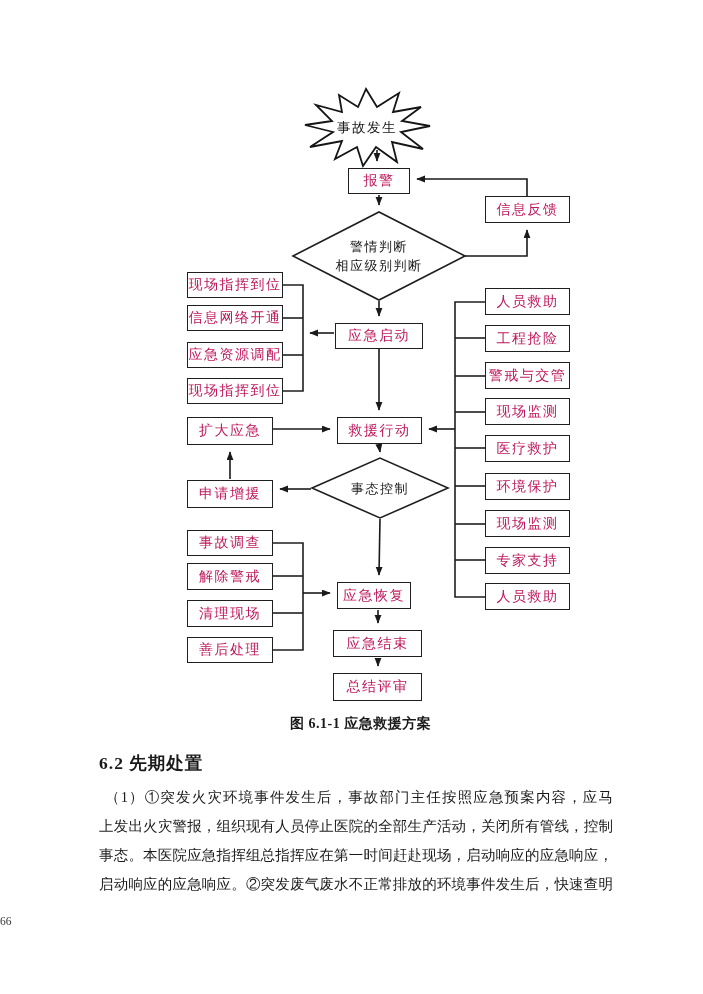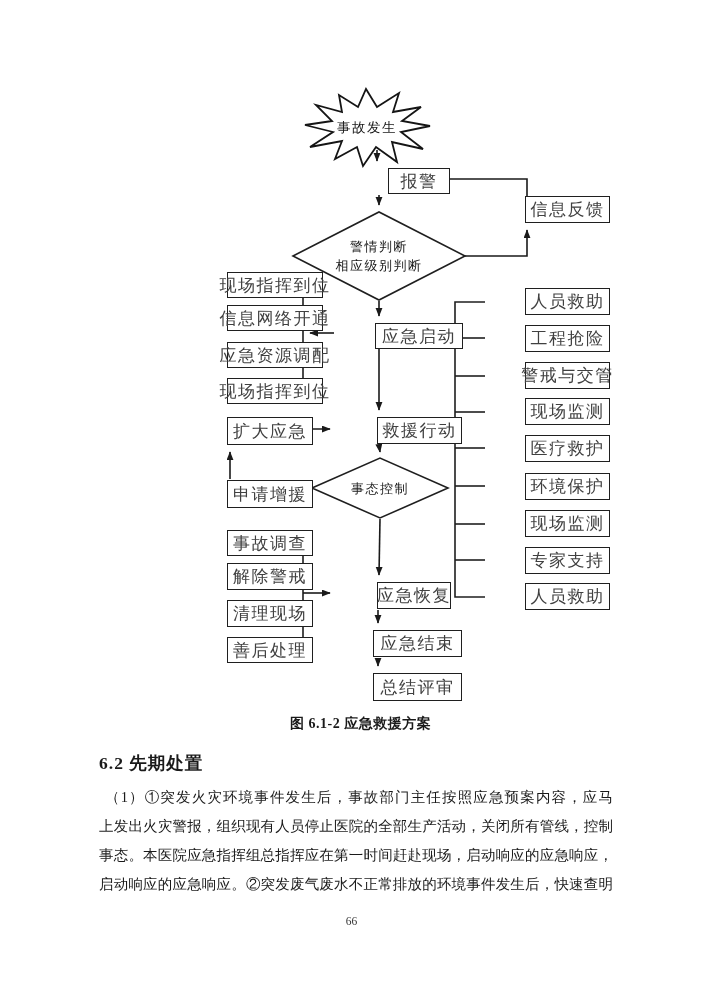--- a/index.html
+++ b/index.html
@@ -5,21 +5,21 @@
   html,body{margin:0;padding:0;background:#e8e8e8;}
   .page{
     position:relative;width:703px;height:994px;margin:0 auto;
     background:#ffffff;overflow:hidden;
     font-family:"Liberation Serif","DejaVu Serif",serif;color:#1a1a1a;
   }
   .lines-layer{position:absolute;left:0;top:0;width:703px;height:760px;}
   .fbox{
     position:absolute;box-sizing:border-box;border:1.5px solid #1f1f1f;background:#fff;
     display:flex;align-items:center;justify-content:center;
-    font-size:17px;letter-spacing:1.5px;white-space:nowrap;color:#404040;margin-left:40px;
+    font-size:14px;letter-spacing:1.5px;white-space:nowrap;color:#be185d;
   }
   .shape-label{
     position:absolute;display:flex;flex-direction:column;align-items:center;justify-content:center;
     font-size:13px;letter-spacing:1.5px;color:#171717;text-align:left;line-height:19px;
   }
   .caption{
     position:absolute;left:290px;top:715px;width:240px;
     font-size:14px;font-weight:bold;letter-spacing:0.5px;
   }
   .heading{
@@ -28,21 +28,21 @@
   }
   .paragraph{
     position:absolute;left:99px;top:783px;width:514px;
     font-size:14.5px;line-height:29px;
   }
   .para-line{
     text-align:justify;text-align-last:justify;white-space:nowrap;
   }
   .para-line.first{padding-left:6px;}
   .page-number{
-    position:absolute;left:0;top:915px;width:703px;text-align:center;
+    position:absolute;left:0;top:915px;width:703px;
     font-size:11.5px;color:#333;
   }
 </style>
 </head>
 <body>
 
 <div class="page">
 
   <svg class="lines-layer" viewBox="0 0 703 760" xmlns="http://www.w3.org/2000/svg">
     <defs>
@@ -131,21 +131,21 @@
   <div class="fbox" style="left:485px;top:288px;width:85px;height:27px">人员救助</div>
   <div class="fbox" style="left:485px;top:325px;width:85px;height:27px">工程抢险</div>
   <div class="fbox" style="left:485px;top:362px;width:85px;height:27px">警戒与交管</div>
   <div class="fbox" style="left:485px;top:398px;width:85px;height:27px">现场监测</div>
   <div class="fbox" style="left:485px;top:435px;width:85px;height:27px">医疗救护</div>
   <div class="fbox" style="left:485px;top:473px;width:85px;height:27px">环境保护</div>
   <div class="fbox" style="left:485px;top:510px;width:85px;height:27px">现场监测</div>
   <div class="fbox" style="left:485px;top:547px;width:85px;height:27px">专家支持</div>
   <div class="fbox" style="left:485px;top:583px;width:85px;height:27px">人员救助</div>
 
-  <div class="caption">图 6.1-2 应急救援方案</div>
+  <div class="caption">图 6.1-1 应急救援方案</div>
 
   <div class="heading">6.2 先期处置</div>
 
   <div class="paragraph">
     <div class="para-line first">（1）①突发火灾环境事件发生后，事故部门主任按照应急预案内容，应马</div>
     <div class="para-line">上发出火灾警报，组织现有人员停止医院的全部生产活动，关闭所有管线，控制</div>
     <div class="para-line">事态。本医院应急指挥组总指挥应在第一时间赶赴现场，启动响应的应急响应，</div>
     <div class="para-line">启动响应的应急响应。②突发废气废水不正常排放的环境事件发生后，快速查明</div>
   </div>
 

